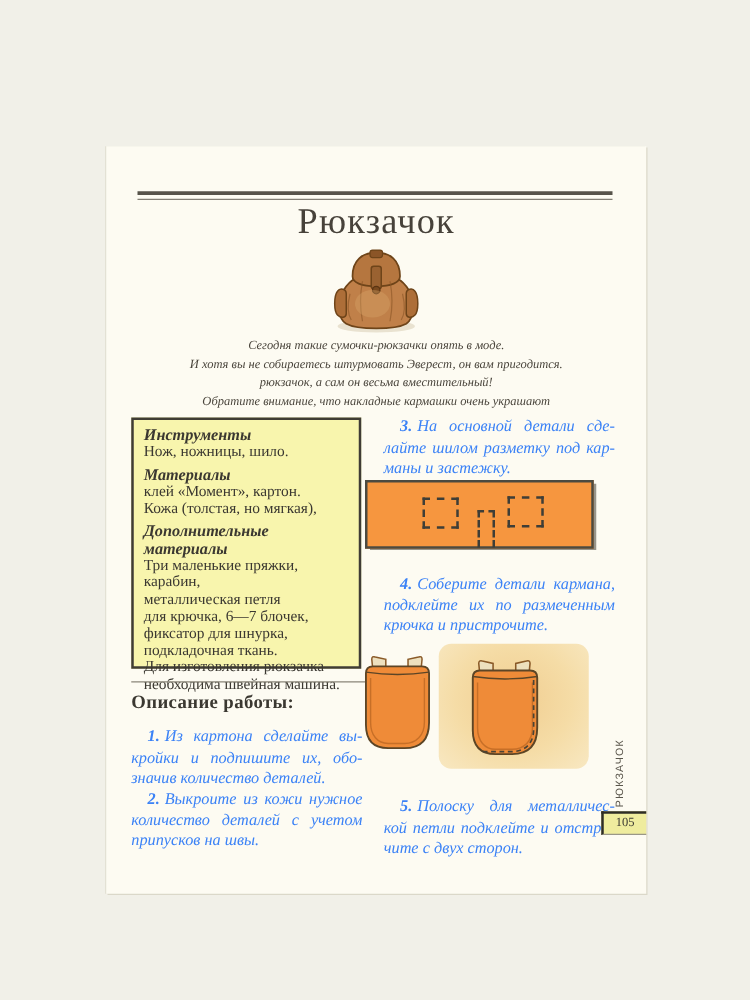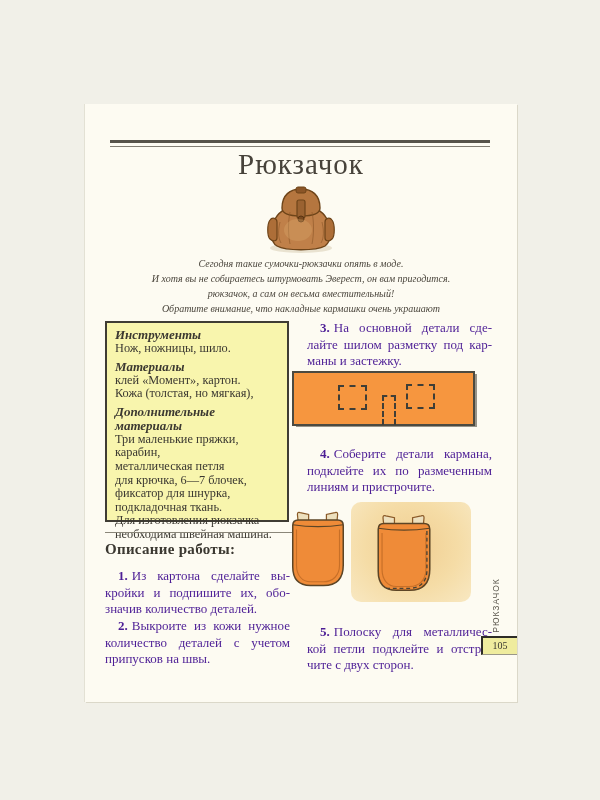--- a/index.html
+++ b/index.html
@@ -3,21 +3,21 @@
 <meta charset="utf-8">
 <style>
   html,body{margin:0;padding:0;}
   body{
     width:600px;height:800px;
     background:#F1F0E8;
     font-family:"Liberation Serif","DejaVu Serif",serif;
     position:relative;overflow:hidden;
   }
   .page{
-    position:absolute;left:85px;top:104px;width:432px;height:598px;
+    position:absolute;left:85px;top:117px;width:432px;height:598px;
     background:#FDFBF2;
     box-shadow:1px 1px 0 #DBD8C9, -1px 0 0 #E3E1D4;
   }
   
   .rule-double{
     position:absolute;left:25px;top:36px;width:380px;height:3px;
     border-top:3px solid #57534A;border-bottom:1px solid #827E74;
   }
   .title{
     position:absolute;left:0;top:44px;width:100%;margin:0;
@@ -38,21 +38,21 @@
   }
   .mb-h{font-weight:bold;font-style:italic;font-size:13px;line-height:14px;margin-top:4px;}
   .mb-h.firsth{margin-top:0;}
   .mb-l{font-size:12.3px;line-height:13.6px;}
   .mbox-rule{position:absolute;left:20px;top:428px;width:188px;height:1px;background:#8A8679;}
   
   .desc-h{
     position:absolute;left:20px;top:437px;margin:0;
     font-size:15px;font-weight:bold;color:#3B3831;letter-spacing:.3px;
   }
-  .step{position:absolute;width:185px;color:#4c1d95;}
+  .step{position:absolute;width:185px;color:#3b82f6;font-style:italic;}
   .step .line{
     font-size:13px;line-height:16.6px;
     text-align:justify;text-align-last:justify;
   }
   .step .line.last{text-align-last:left;}
   .step .line.first{text-indent:13px;}
   .step .num{font-weight:bold;margin-right:4px;}
   .s1{left:20px;top:464px;}
   .s2{left:20px;top:514px;}
   .s3{left:222px;top:216px;}
@@ -156,21 +156,21 @@
     <div class="line last">припусков на швы.</div>
   </div>
   <div class="step s3">
     <div class="line first"><span class="num">3.</span><span>На основной детали сде-</span></div>
     <div class="line">лайте шилом разметку под кар-</div>
     <div class="line last">маны и застежку.</div>
   </div>
   <div class="step s4">
     <div class="line first"><span class="num">4.</span><span>Соберите детали кармана,</span></div>
     <div class="line">подклейте их по размеченным</div>
-    <div class="line last">линиям и пристрочите.</div>
+    <div class="line last">крючка и пристрочите.</div>
   </div>
   <div class="step s5">
     <div class="line first"><span class="num">5.</span><span>Полоску для металличес-</span></div>
     <div class="line">кой петли подклейте и отстро-</div>
     <div class="line last">чите с двух сторон.</div>
   </div>
 
   <div class="figA">
     <div class="dash-sq sq-left"></div>
     <div class="dash-sq sq-right"></div>

